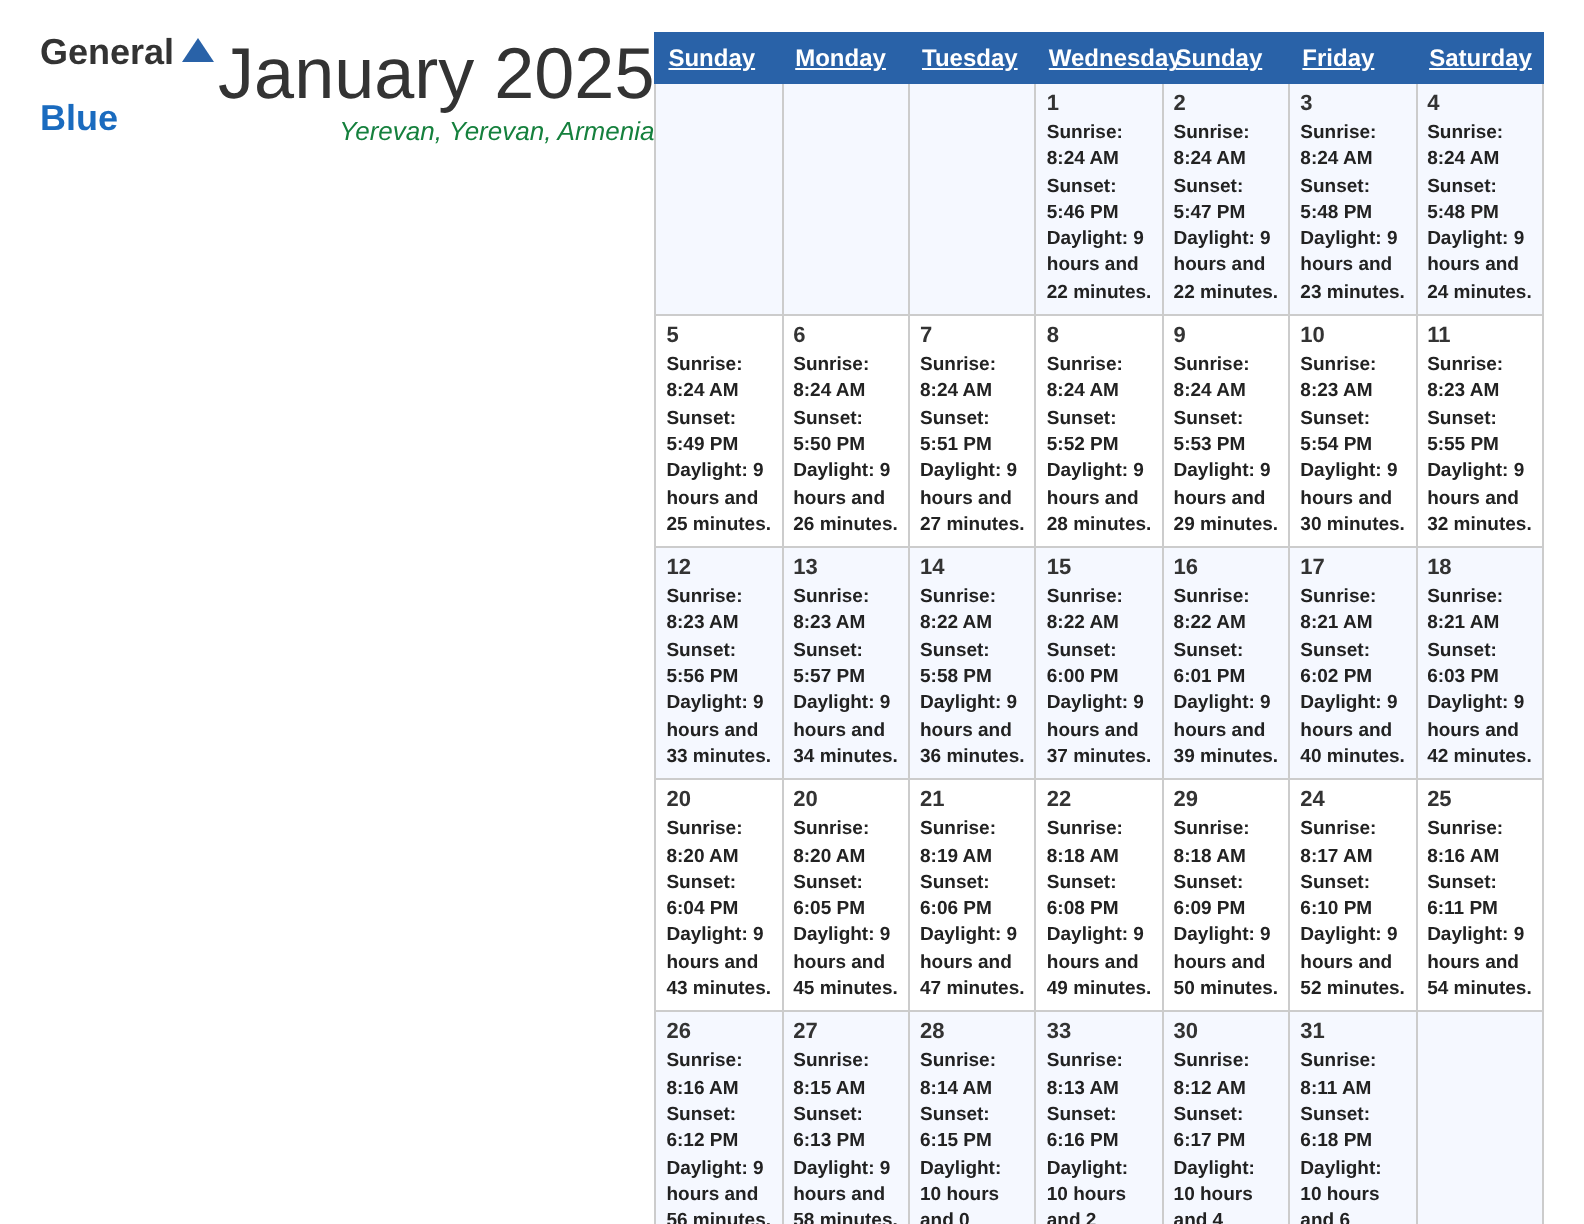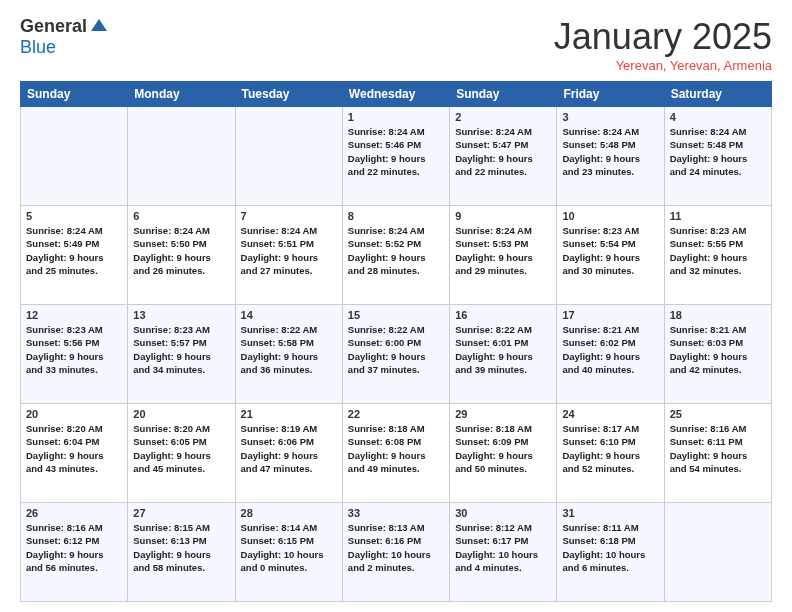--- a/index.html
+++ b/index.html
@@ -8,21 +8,21 @@
       background: #fff;
       width: 792px;
       height: 612px;
       overflow: hidden;
     }
     .page {
       width: 792px;
       height: 612px;
       padding: 16px 20px 10px 20px;
       display: flex;
-      flex-direction: column;
+      flex-direction: row;
     }
     .header {
       display: flex;
       justify-content: space-between;
       align-items: flex-start;
       margin-bottom: 8px;
     }
     .logo {
       display: flex;
       flex-direction: column;
@@ -33,54 +33,57 @@
       align-items: center;
       gap: 0;
     }
     .logo-general {
       font-size: 18px;
       font-weight: bold;
       color: #333;
     }
     .logo-blue {
       font-size: 18px;
-      font-weight: normal;
+      font-weight: bold;
       color: #1a6bbf;
+      margin-top: 12px;
     }
     .logo-icon {
       width: 20px;
       height: 20px;
       margin-left: 2px;
     }
     .header-right {
       text-align: right;
     }
     .month-title {
       font-size: 36px;
       color: #333;
       font-weight: normal;
     }
     .location {
       font-size: 13px;
-      color: #ef4444;
+      color: #15803d;
+      font-style: italic;
     }
     .calendar {
       flex: 1;
       border: 1px solid #ccc;
       border-collapse: collapse;
       width: 100%;
       table-layout: fixed;
     }
     .calendar th {
       background-color: #2962a8;
       color: #fff;
       text-align: left;
       padding: 5px 6px;
       font-size: 12px;
       border: 1px solid #2962a8;
+      text-decoration: underline;
     }
     .calendar td {
       border: 1px solid #ccc;
       vertical-align: top;
       padding: 4px 5px;
       font-size: 10px;
       color: #333;
       height: 85px;
     }
     .day-number {

